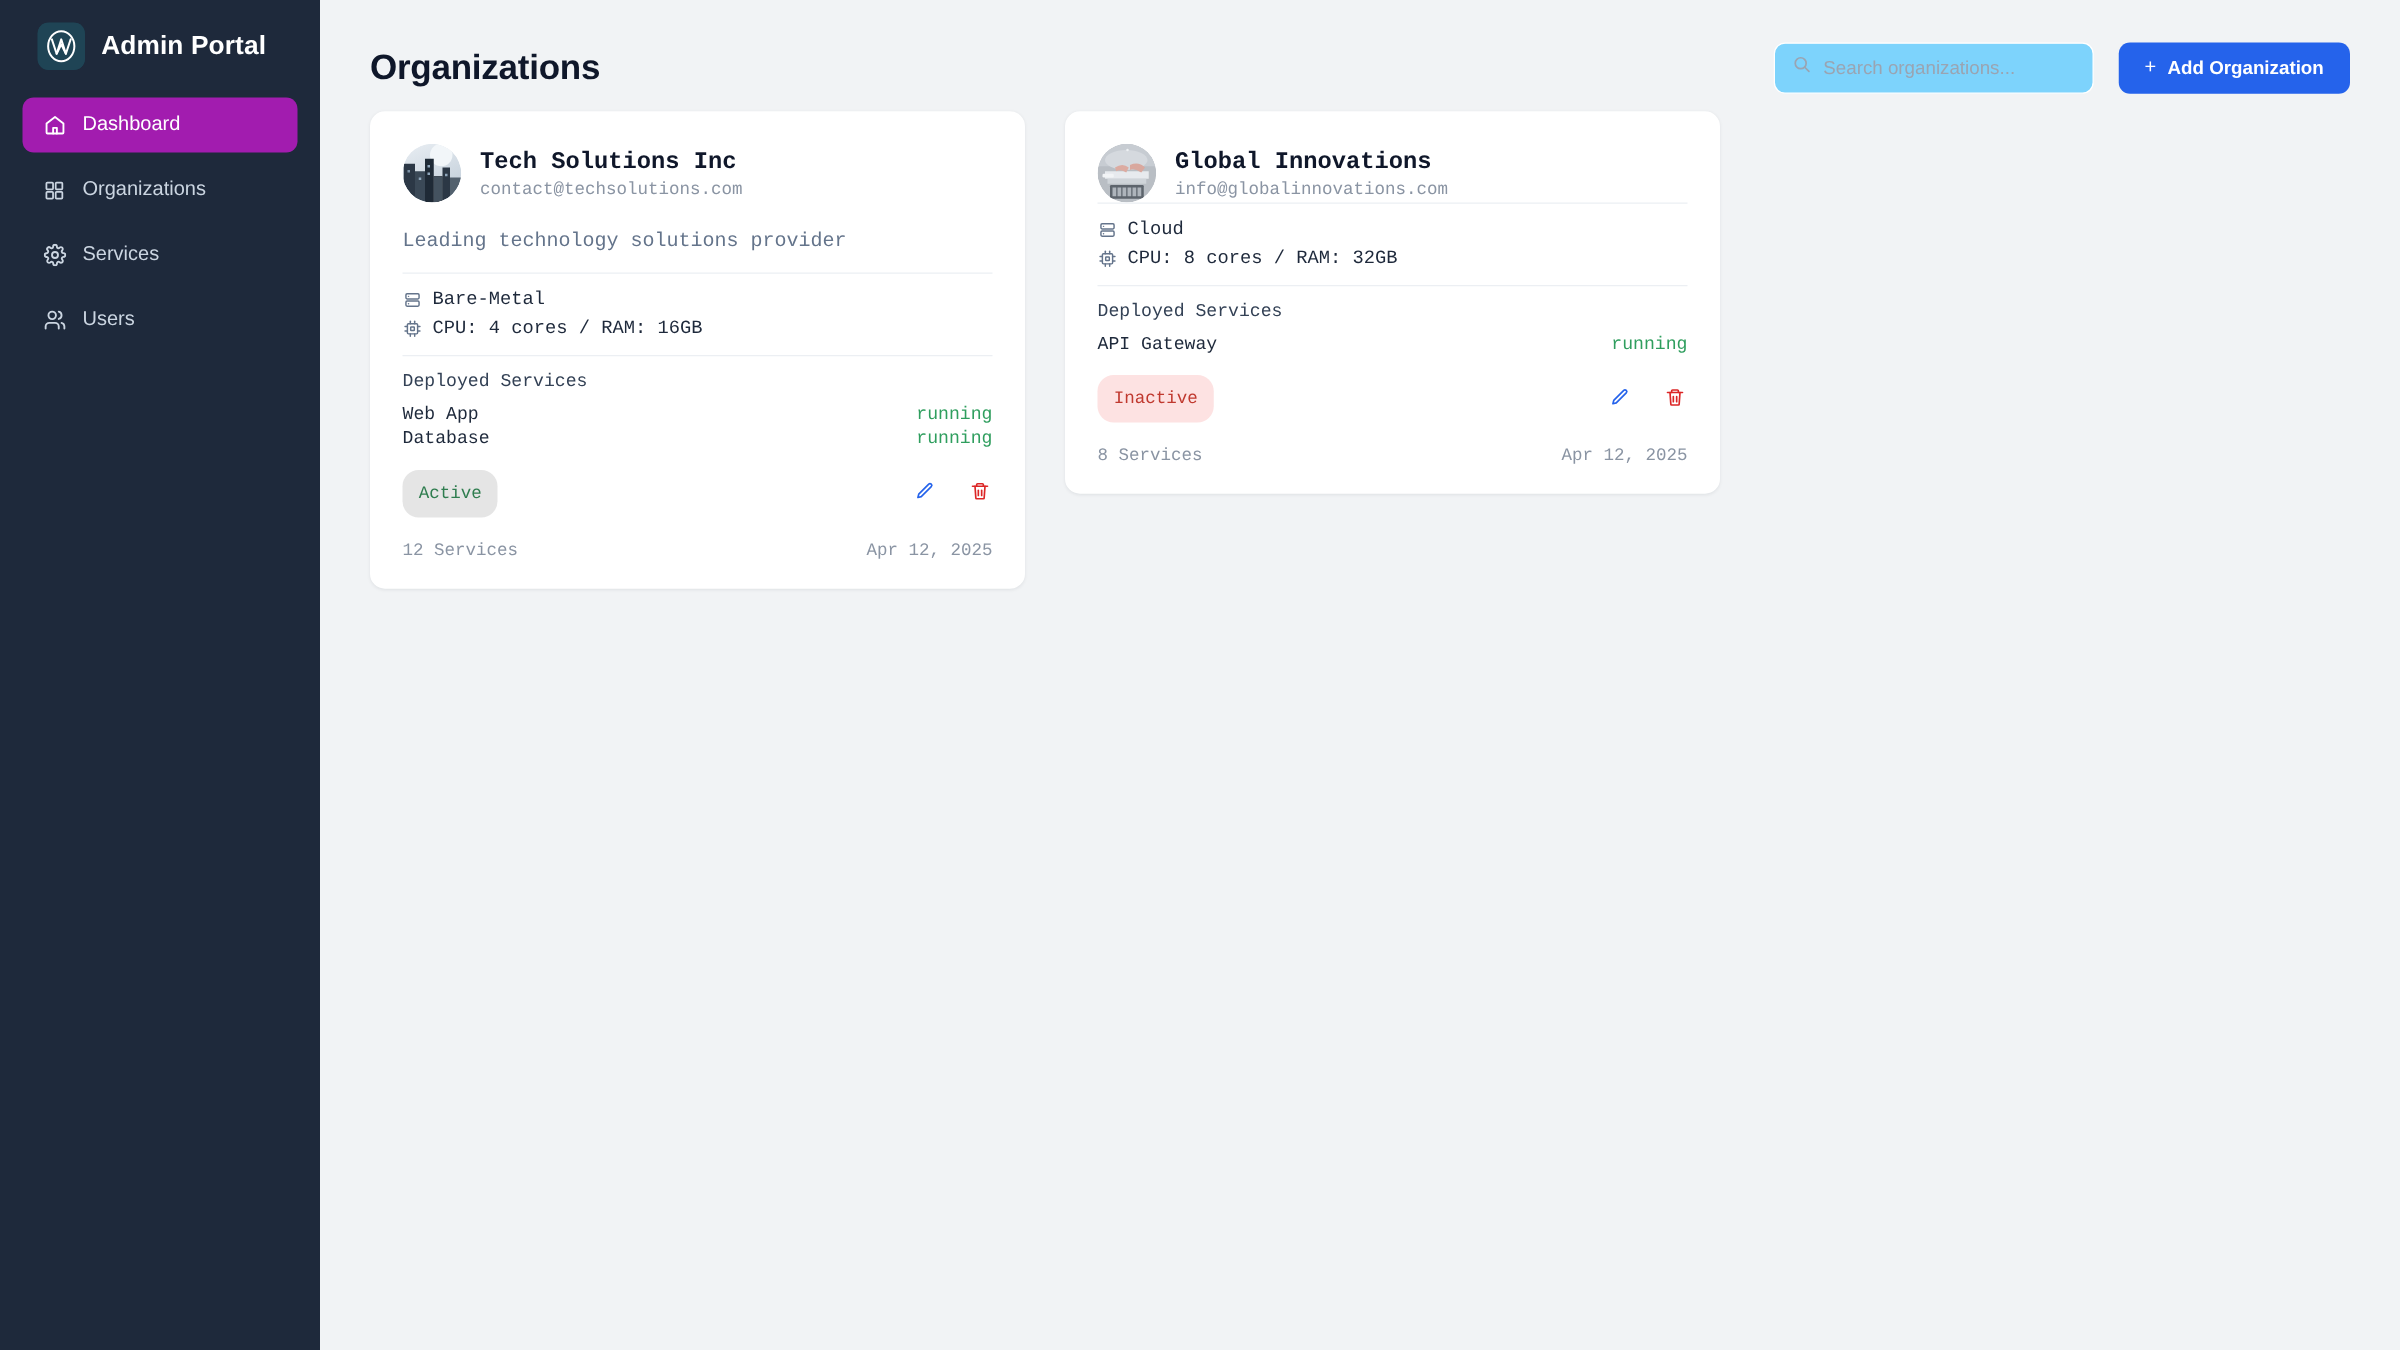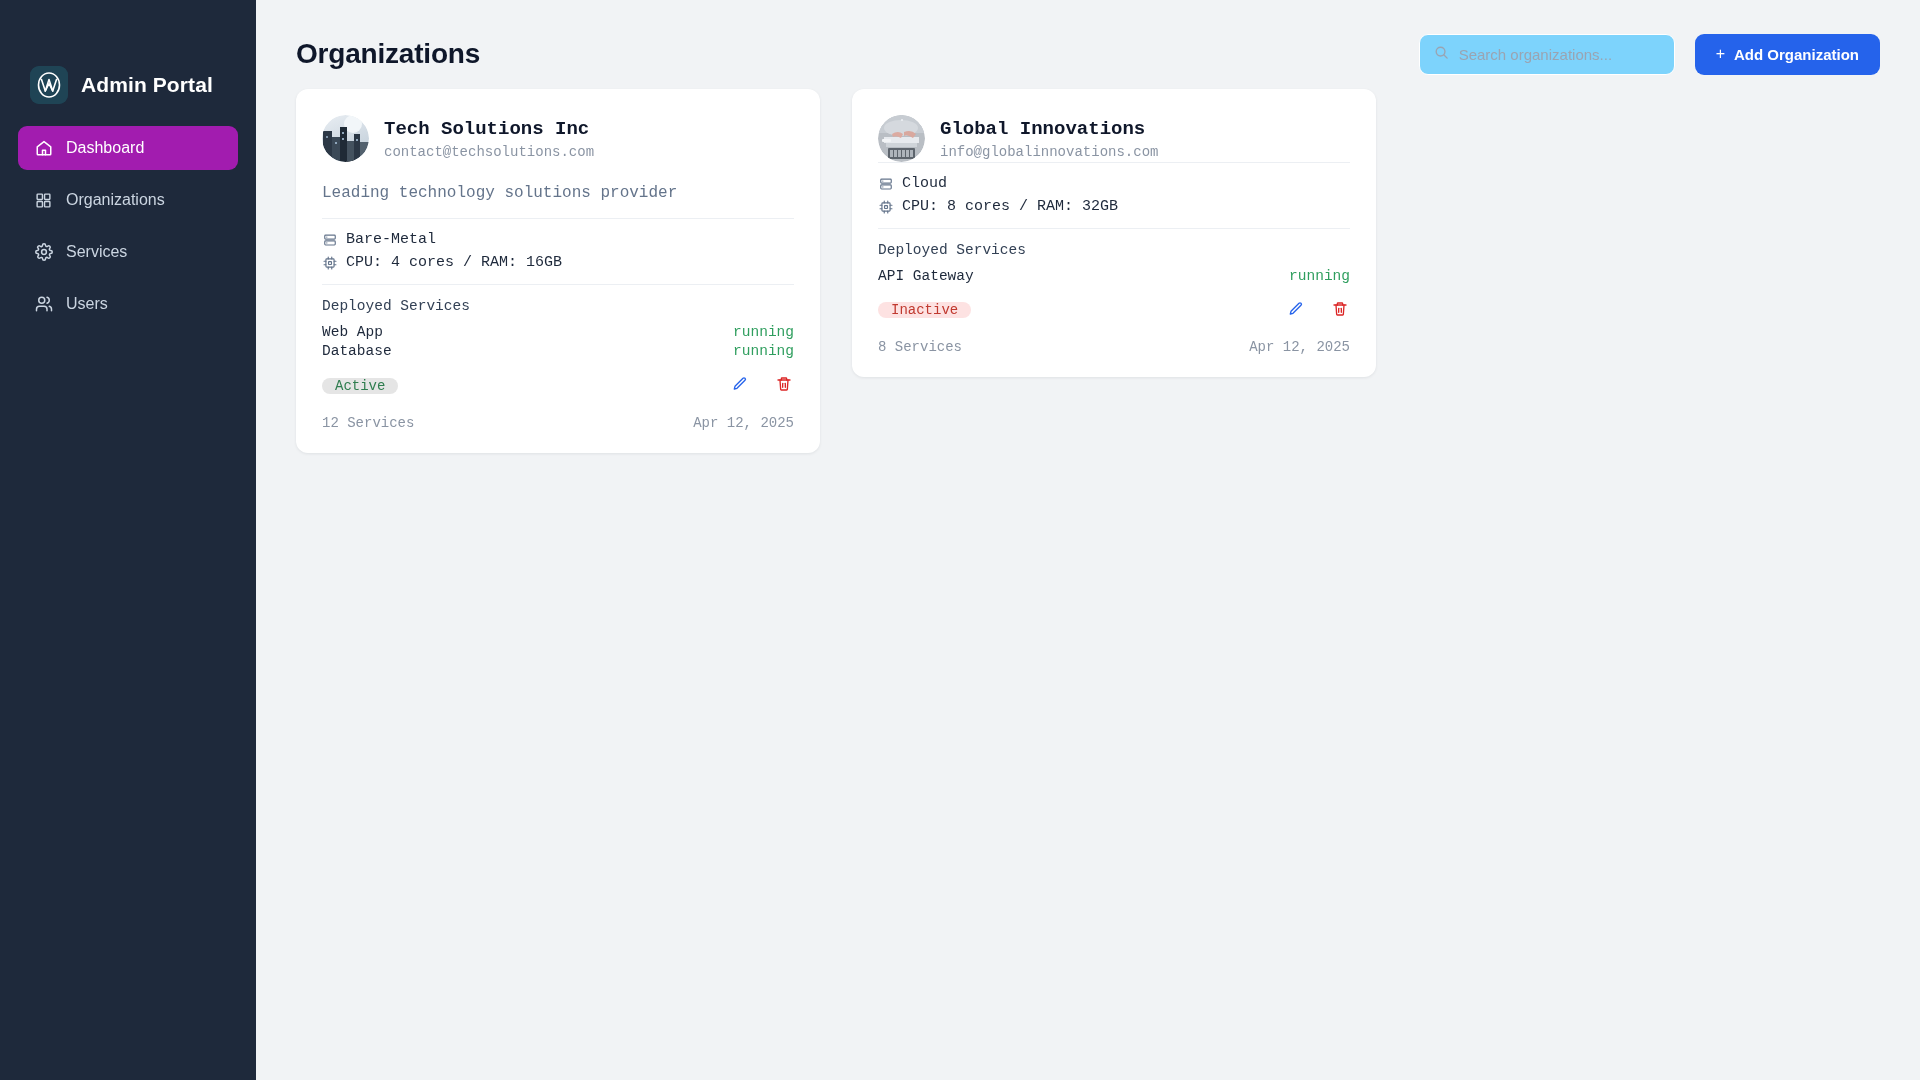--- a/index.html
+++ b/index.html
@@ -26,21 +26,20 @@
     padding: 0;
     display: flex;
     flex-direction: column;
   }
 
   .brand {
     display: flex;
     align-items: center;
     gap: 13px;
     padding: 18px 20px 22px 30px;
-    margin-top: 48px;
   }
 
   .brand-logo {
     width: 38px;
     height: 38px;
     border-radius: 9px;
     background: #1f4455;
     display: flex;
     align-items: center;
     justify-content: center;
@@ -263,21 +262,21 @@
   .card-actions {
     display: flex;
     align-items: center;
     justify-content: space-between;
     margin-top: 14px;
   }
 
   .badge {
     display: inline-flex;
     align-items: center;
-    height: 16px;
+    height: 38px;
     padding: 0 13px;
     border-radius: 13px;
     font-size: 14px;
   }
   .badge.active { background: #e5e5e5; color: #2f7d4f; }
   .badge.inactive { background: #fde2e2; color: #c0392f; }
 
   .icon-btns { display: flex; align-items: center; gap: 24px; }
   .icon-btn {
     width: 20px;

